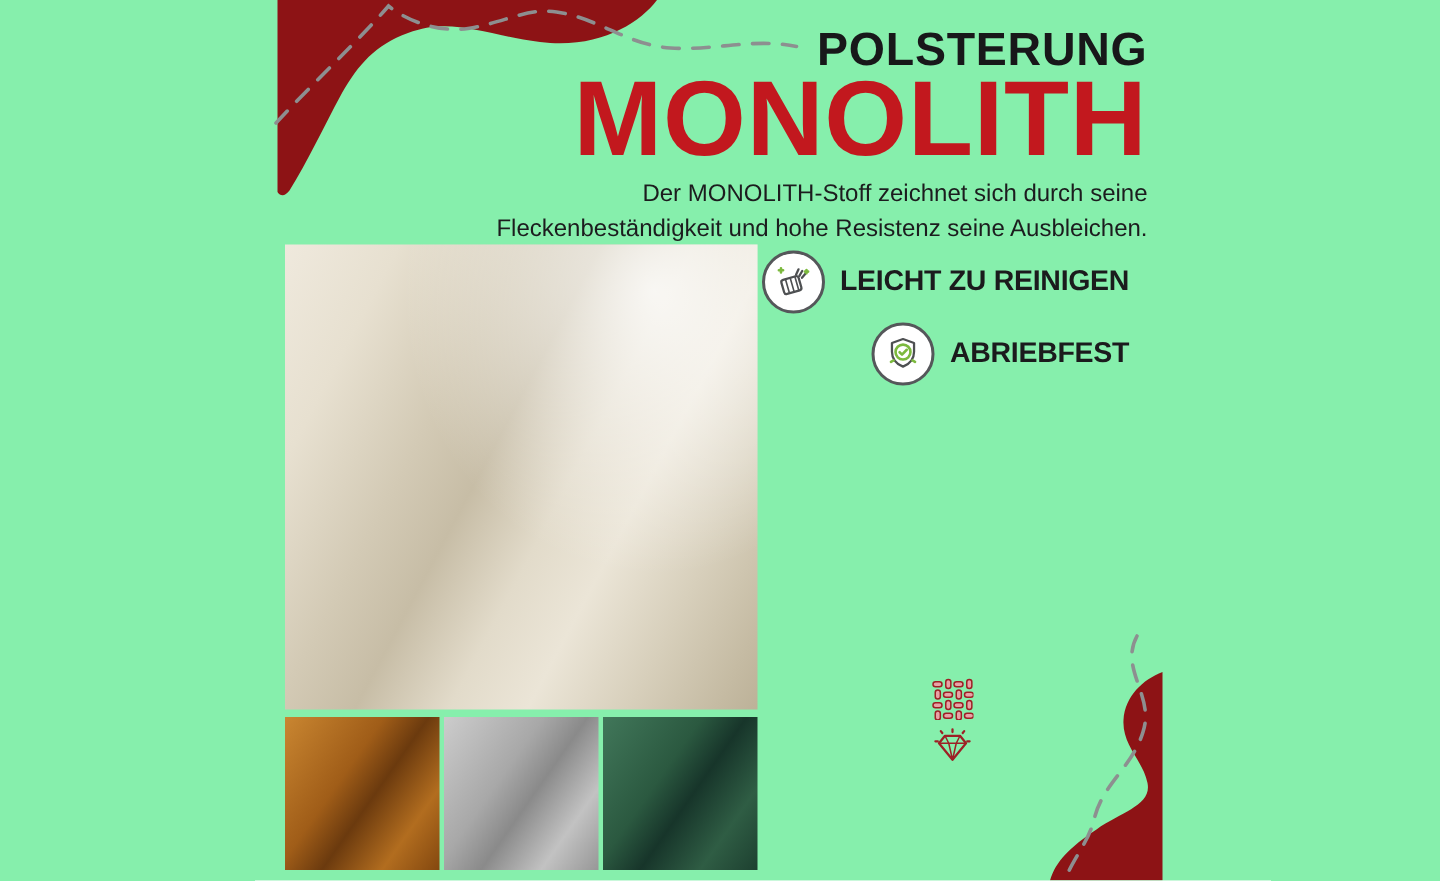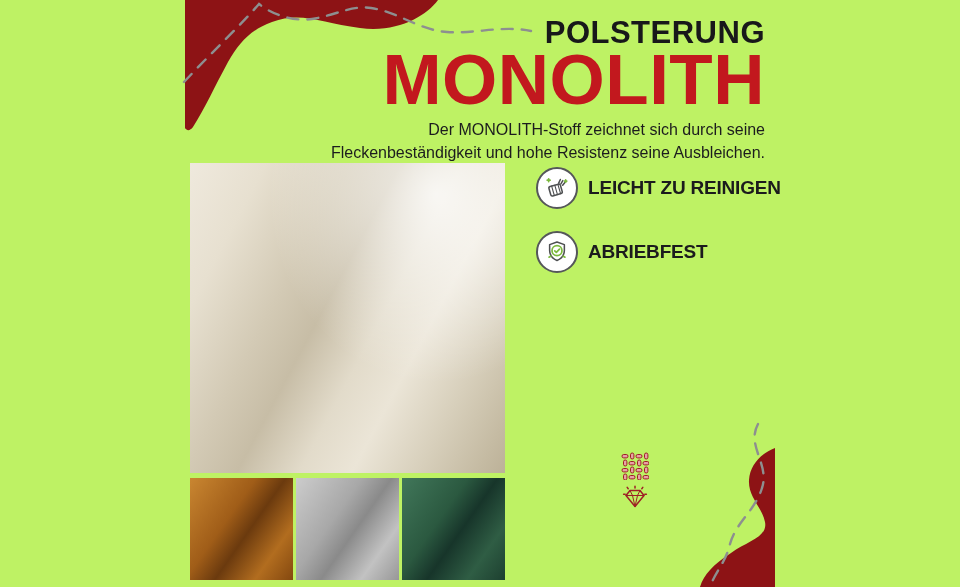--- a/index.html
+++ b/index.html
@@ -9,21 +9,21 @@
     --dash-gray:#8d8f90;
     --icon-gray:#4e5052;
     --green-accent:#7cb93e;
     --star-yellow:#f2bd1d;
     --water-blue:#2d9cdb;
     --spec-red:#9d2025;
   }
   *{margin:0;padding:0;box-sizing:border-box;}
   html,body{width:960px;height:587px;overflow:hidden;background:#ffffff;
     font-family:"Liberation Sans","DejaVu Sans",sans-serif;}
-  .canvas{position:relative;width:960px;height:587px;background:#bef264;}
+  .canvas{position:relative;width:960px;height:587px;background:#86efac;}
 
   .decor{position:absolute;inset:0;pointer-events:none;}
   .shape-maroon{fill:var(--maroon);}
   .dashline{fill:none;stroke:var(--dash-gray);stroke-width:2.4;
     stroke-dasharray:11 9;stroke-linecap:round;}
 
   .photo{position:absolute;left:190px;top:163px;width:315px;height:310px;
     background:
       radial-gradient(ellipse at 78% 10%, rgba(255,255,255,.8), rgba(255,255,255,0) 48%),
       linear-gradient(118deg,#efe9dd 0%,#e7e0d0 16%,#d3cab5 33%,#c7bda6 44%,
@@ -33,22 +33,22 @@
     display:flex;gap:3px;}
   .swatch{flex:1 1 0;height:102px;}
 
   .title-block{position:absolute;top:16px;right:195px;text-align:right;}
   .kicker{font-size:31px;font-weight:700;color:var(--text-dark);
     letter-spacing:.5px;line-height:34px;}
   .title{font-size:71px;font-weight:700;color:var(--brand-red);
     letter-spacing:.5px;line-height:56px;margin-top:2px;}
   .desc{margin-top:10px;font-size:16px;line-height:23px;color:#1c1c1e;}
 
-  .features{position:absolute;left:536px;top:167px;display:flex;
-    flex-direction:column;gap:22px;}
+  .features{position:absolute;left:508px;top:167px;display:flex;
+    flex-direction:column;gap:6px;align-items:flex-end;}
   .feature{display:flex;align-items:center;gap:10px;}
   .fcircle{width:42px;height:42px;border:2px solid #55575a;border-radius:50%;
     background:#fff;display:flex;align-items:center;justify-content:center;flex:0 0 auto;}
   .flabel{font-size:19px;font-weight:700;letter-spacing:-.2px;color:#1b1b1d;}
 
   .ic{fill:none;stroke-linecap:round;stroke-linejoin:round;}
   .st-gray{stroke:var(--icon-gray);stroke-width:1.4;}
   .st-thin{stroke:var(--icon-gray);stroke-width:1;}
   .st-green{stroke:var(--green-accent);stroke-width:1.6;}
   .st-blue{stroke:var(--water-blue);stroke-width:1.5;}

